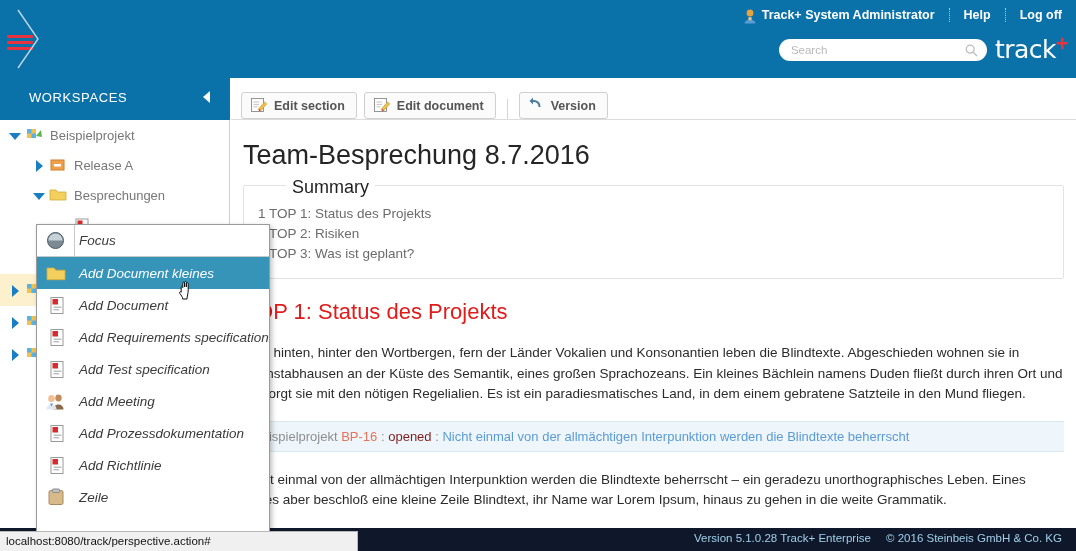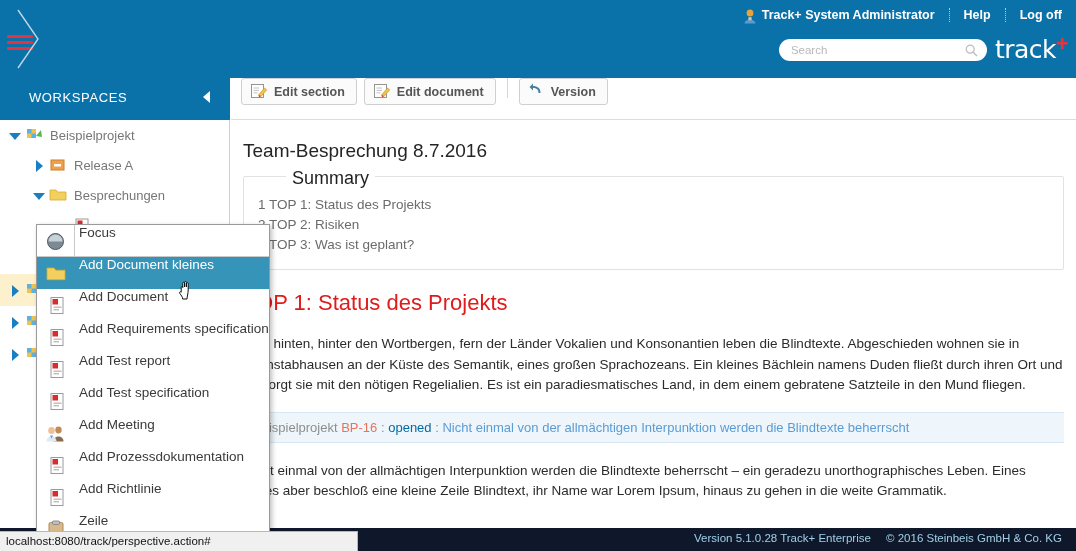--- a/index.html
+++ b/index.html
@@ -109,53 +109,53 @@
   .indent2 { padding-left: 24px; }
   .indent3 { padding-left: 48px; }
 
   
   .ctx-menu {
     position: absolute; left: 36px; top: 224px; width: 234px; height: 310px;
     background: #ffffff; border: 1px solid #9a9a9a;
     box-shadow: 2px 2px 5px rgba(0,0,0,0.25); z-index: 50; overflow: hidden;
   }
   .ctx-item {
-    position: relative; height: 32px; display: flex; align-items: flex-start;
-    font-size: 13.5px; color: #3a3a3a; cursor: pointer;
+    position: relative; height: 32px; display: flex; align-items: center;
+    font-size: 13.5px; color: #3a3a3a; cursor: pointer; font-style: italic;
   }
   .ctx-item .ci-icon {
     width: 38px; height: 32px; flex: 0 0 auto;
     display: flex; align-items: center; justify-content: center;
   }
   .ctx-item .ci-label { padding-left: 4px; white-space: nowrap; }
   .ctx-item.focus-row { border-bottom: 1px solid #c9c9c9; }
   .ctx-item.focus-row .ci-icon { border-right: 1px solid #c9c9c9; height: 32px; }
   .ctx-item.highlighted { background: #3594b8; color: #ffffff; }
   .ctx-item.highlighted .ci-icon { border-right: none; }
 
   .cursor-hand { position: absolute; left: 178px; top: 278px; z-index: 60; }
 
   
   .main {
     position: absolute; left: 231px; top: 78px; right: 0; bottom: 23px;
     background: #ffffff; overflow: hidden;
   }
   .toolbar {
     position: relative; height: 42px; border-bottom: 1px solid #dcdcdc;
-    display: flex; align-items: flex-start; padding-left: 10px; gap: 7px;
+    display: flex; align-items: flex-end; padding-left: 10px; gap: 7px;
   }
   .tb-btn {
     height: 27px; background: #fbfbfb; border: 1px solid #cfcfcf; border-radius: 3px;
     display: flex; align-items: center; padding: 0 11px 0 8px; gap: 7px;
     font-size: 12.5px; font-weight: bold; color: #555555; cursor: pointer;
   }
   .tb-divider { width: 1px; height: 20px; background: #d6d6d6; margin: 0 4px; }
 
   .doc-title {
-    margin: 20px 0 0 12px; font-size: 19px; color: #252525; font-weight: normal;
+    margin: 20px 0 0 12px; font-size: 27px; color: #252525; font-weight: normal;
     font-family: "Liberation Sans", sans-serif;
   }
   .summary-box {
     position: relative; margin: 14px 12px 0 12px; border: 1px solid #e2e2e2;
     padding: 12px 14px 14px 14px; border-radius: 2px;
   }
   .summary-legend {
     position: absolute; left: 42px; top: -9px; background: #ffffff; padding: 0 6px;
     font-size: 18px; color: #1f1f1f;
   }
@@ -167,21 +167,21 @@
   .body-par {
     margin: 18px 12px 0 12px; font-size: 13.5px; color: #2b2b2b; line-height: 20.5px;
   }
   .issue-link-box {
     margin: 16px 12px 0 12px; background: #eef6fb; border-top: 1px solid #d8e8f2;
     border-bottom: 1px solid #d8e8f2; padding: 7px 10px; font-size: 13px;
   }
   .il-proj { color: #8e8e8e; }
   .il-key { color: #e8735a; }
   .il-colon { color: #8e8e8e; }
-  .il-state { color: #0369a1; text-align: right; }
+  .il-state { color: #7f1d1d; text-align: right; }
   .il-summary { color: #5b9bd5; }
 
   
   .footer {
     position: absolute; left: 0; bottom: 0; width: 1076px; height: 23px;
     background: #0f172a; color: #9fd0e8; font-size: 11.5px;
   }
   .footer .ver {
     position: absolute; right: 14px; top: 4px;
   }
@@ -469,31 +469,20 @@
         <svg width="17" height="19" viewBox="0 0 17 19">
           <rect x="3" y="1.5" width="12" height="16" fill="#ffffff" stroke="#9a9a9a"></rect>
           <rect x="4.5" y="3" width="5.5" height="5.5" fill="#d92b2b"></rect>
           <rect x="5.5" y="10.5" width="8" height="1.4" fill="#bcbcbc"></rect>
           <rect x="5.5" y="13" width="5.5" height="1.4" fill="#bcbcbc"></rect>
         </svg>
       </span>
       <span class="ci-label">Add Requirements specification</span>
     </div>
 
-    <div class="ctx-item">
-      <span class="ci-icon">
-        <svg width="17" height="19" viewBox="0 0 17 19">
-          <rect x="3" y="1.5" width="12" height="16" fill="#ffffff" stroke="#9a9a9a"></rect>
-          <rect x="4.5" y="3" width="5.5" height="5.5" fill="#d92b2b"></rect>
-          <rect x="5.5" y="10.5" width="8" height="1.4" fill="#bcbcbc"></rect>
-          <rect x="5.5" y="13" width="5.5" height="1.4" fill="#bcbcbc"></rect>
-        </svg>
-      </span>
-      <span class="ci-label">Add Test report</span>
-    </div>
 
     <div class="ctx-item">
       <span class="ci-icon">
         <svg width="17" height="19" viewBox="0 0 17 19">
           <rect x="3" y="1.5" width="12" height="16" fill="#ffffff" stroke="#9a9a9a"></rect>
           <rect x="4.5" y="3" width="5.5" height="5.5" fill="#d92b2b"></rect>
           <rect x="5.5" y="10.5" width="8" height="1.4" fill="#bcbcbc"></rect>
           <rect x="5.5" y="13" width="5.5" height="1.4" fill="#bcbcbc"></rect>
         </svg>
       </span>

